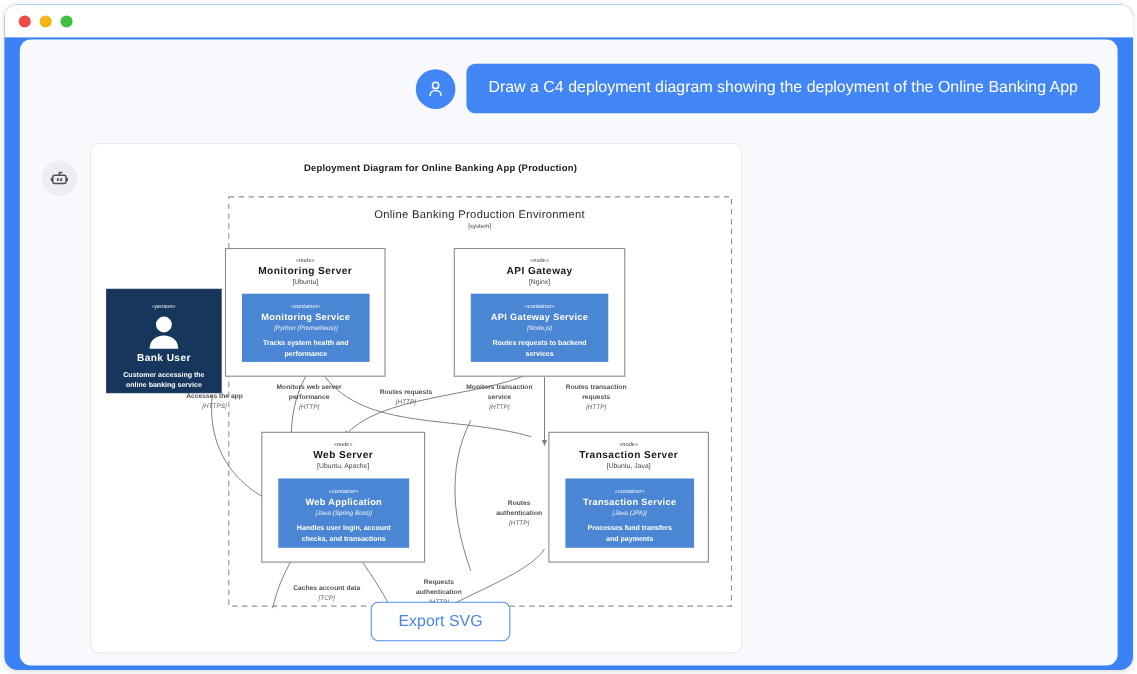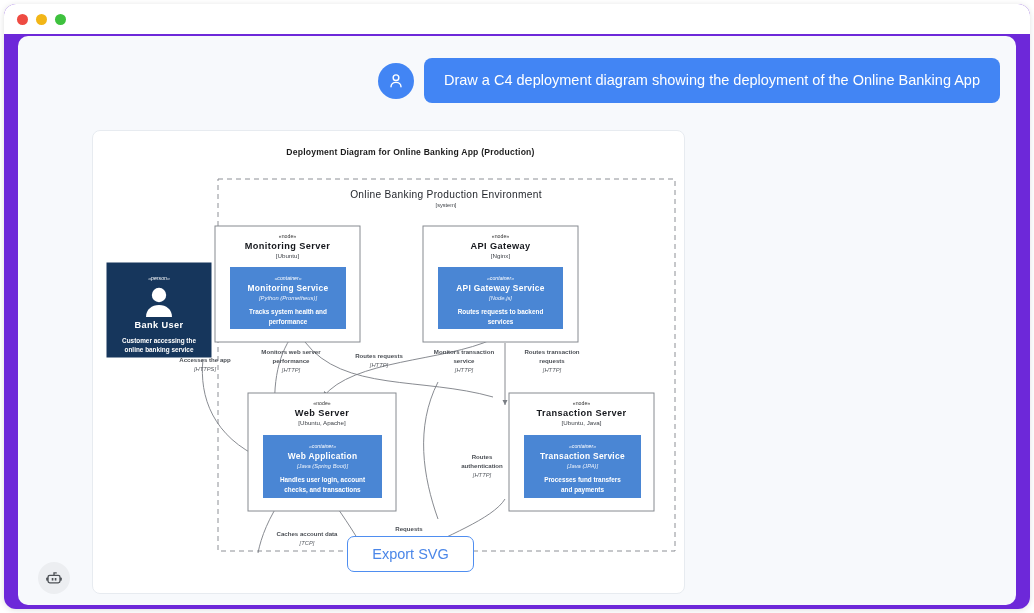--- a/index.html
+++ b/index.html
@@ -14,21 +14,21 @@
     overflow: hidden;
   }
 
   
   .window {
     position: absolute;
     left: 4px;
     top: 4px;
     width: 1026px;
     height: 605px;
-    background: #6d28d9;
+    background: #3b82f6;
     border-radius: 12px;
     box-shadow: 0 1px 6px rgba(0,0,0,0.13);
     overflow: hidden;
   }
   .titlebar {
     position: absolute;
     left: 0; top: 0;
     width: 100%;
     height: 30px;
     background: #ffffff;
@@ -85,22 +85,22 @@
     line-height: 1.2;
     white-space: nowrap;
   }
 
   
   .assist-row {
     position: absolute;
     left: 20px;
     top: 94px;
     display: flex;
-    align-items: flex-end;
-    gap: 22px;
+    align-items: flex-start;
+    gap: 12px;
   }
   .avatar-bot {
     width: 32px; height: 32px;
     border-radius: 50%;
     background: #eceef1;
     display: flex;
     align-items: center;
     justify-content: center;
     margin-top: 16px;
     flex: none;
@@ -130,21 +130,21 @@
   .svg-wrap {
     position: absolute;
     left: 0; top: 16px;
     width: 593px;
     height: 410px;
   }
 
   .btn-row {
     position: absolute;
     left: 0; right: 0;
-    bottom: 21px;
+    bottom: 10px;
     display: flex;
     justify-content: center;
     gap: 16px;
     padding-left: 44px;
   }
   .btn {
     border: 1.4px solid #4f8ef0;
     color: #4a86e8;
     background: #ffffff;
     border-radius: 7px;

